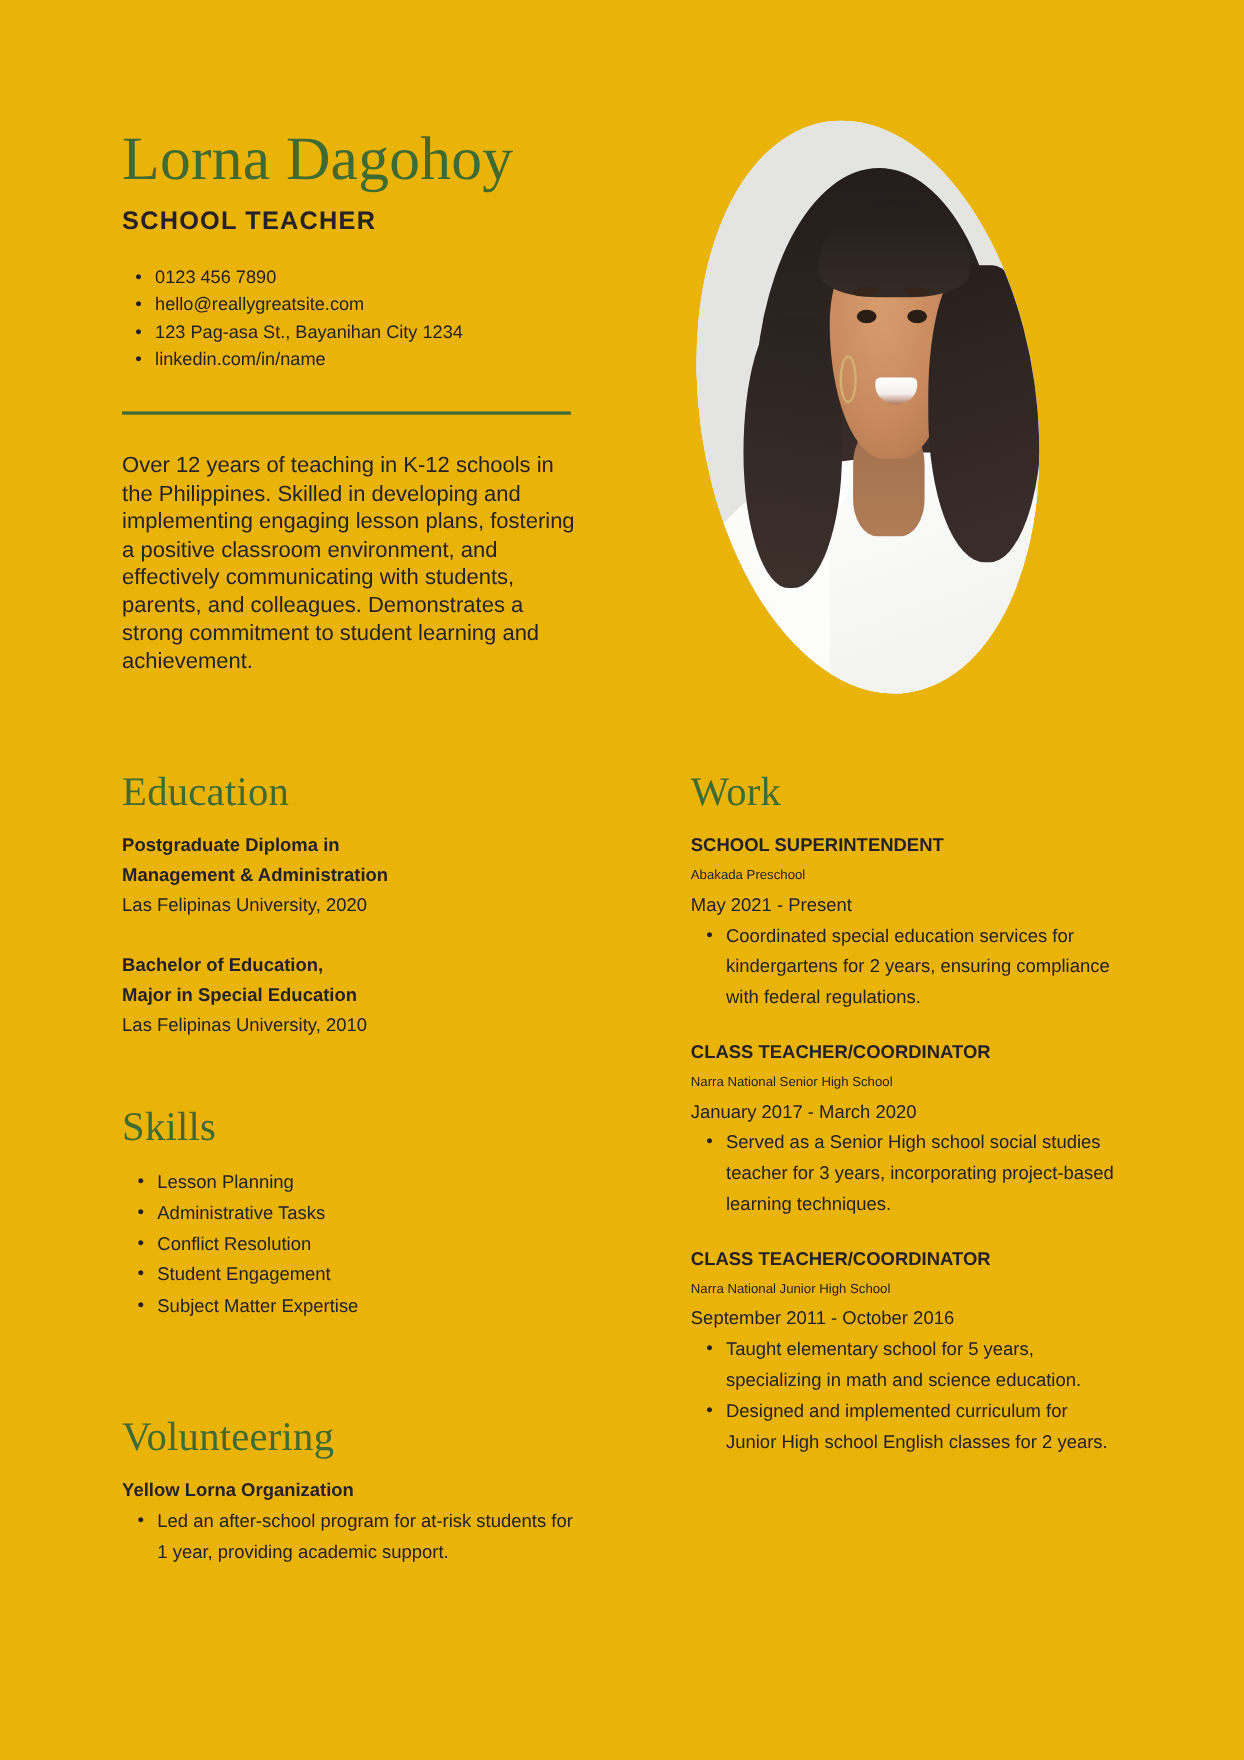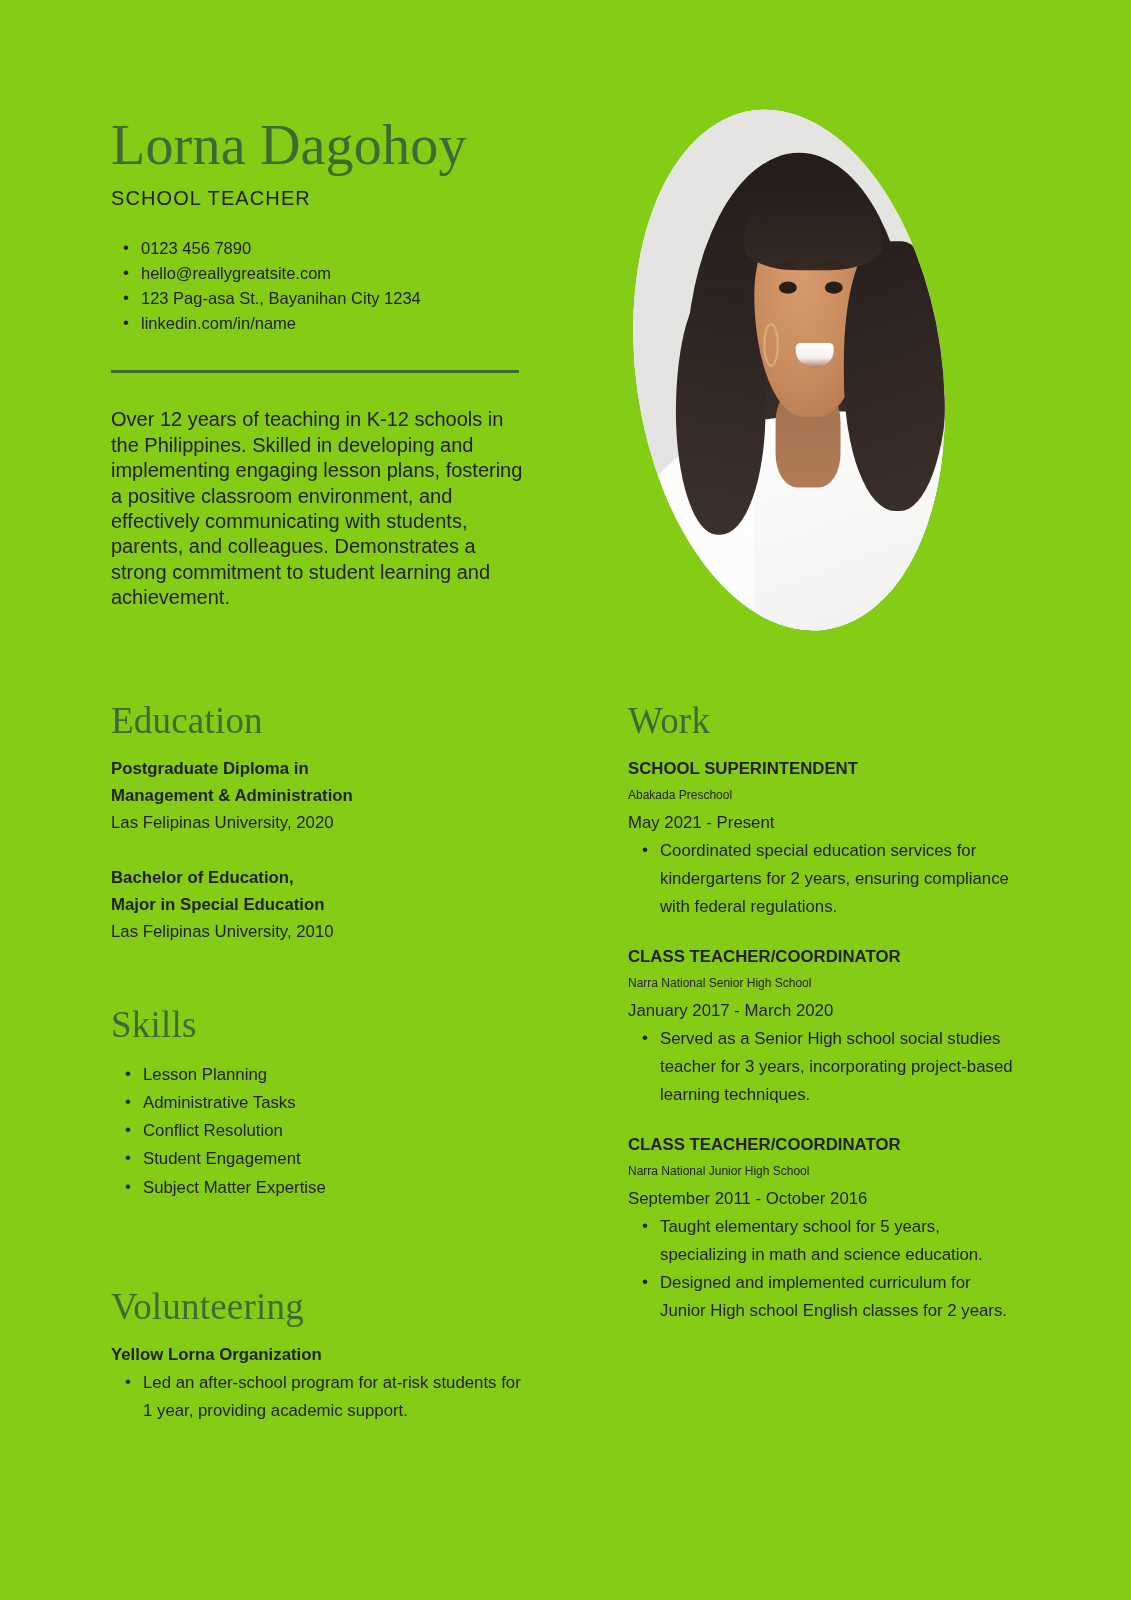--- a/index.html
+++ b/index.html
@@ -14,21 +14,21 @@
     font-family: "Liberation Sans", sans-serif;
     color: #25212a;
     position: relative;
     overflow: hidden;
   }
 
   .page {
     position: relative;
     width: 1131px;
     height: 1600px;
-    background: #84cc16;
+    background: #eab308;
   }
 
   
   .photo-wrap {
     position: absolute;
     left: 636px;
     top: 108px;
     width: 306px;
     height: 524px;
     border-radius: 50% 50% 50% 50% / 50% 50% 50% 50%;
@@ -154,22 +154,22 @@
     font-family: "Liberation Serif", "DejaVu Serif", serif;
     font-size: 56px;
     font-weight: 400;
     line-height: 1.06;
     color: #3f6a34;
     letter-spacing: 0.2px;
     margin-top: 116px;
   }
 
   .role {
-    font-size: 20px;
-    font-weight: 400;
+    font-size: 23px;
+    font-weight: 700;
     letter-spacing: 1.1px;
     color: #25212a;
     margin-top: 12px;
   }
 
   ul.contact {
     list-style: none;
     margin-top: 26px;
   }
   ul.contact li {

